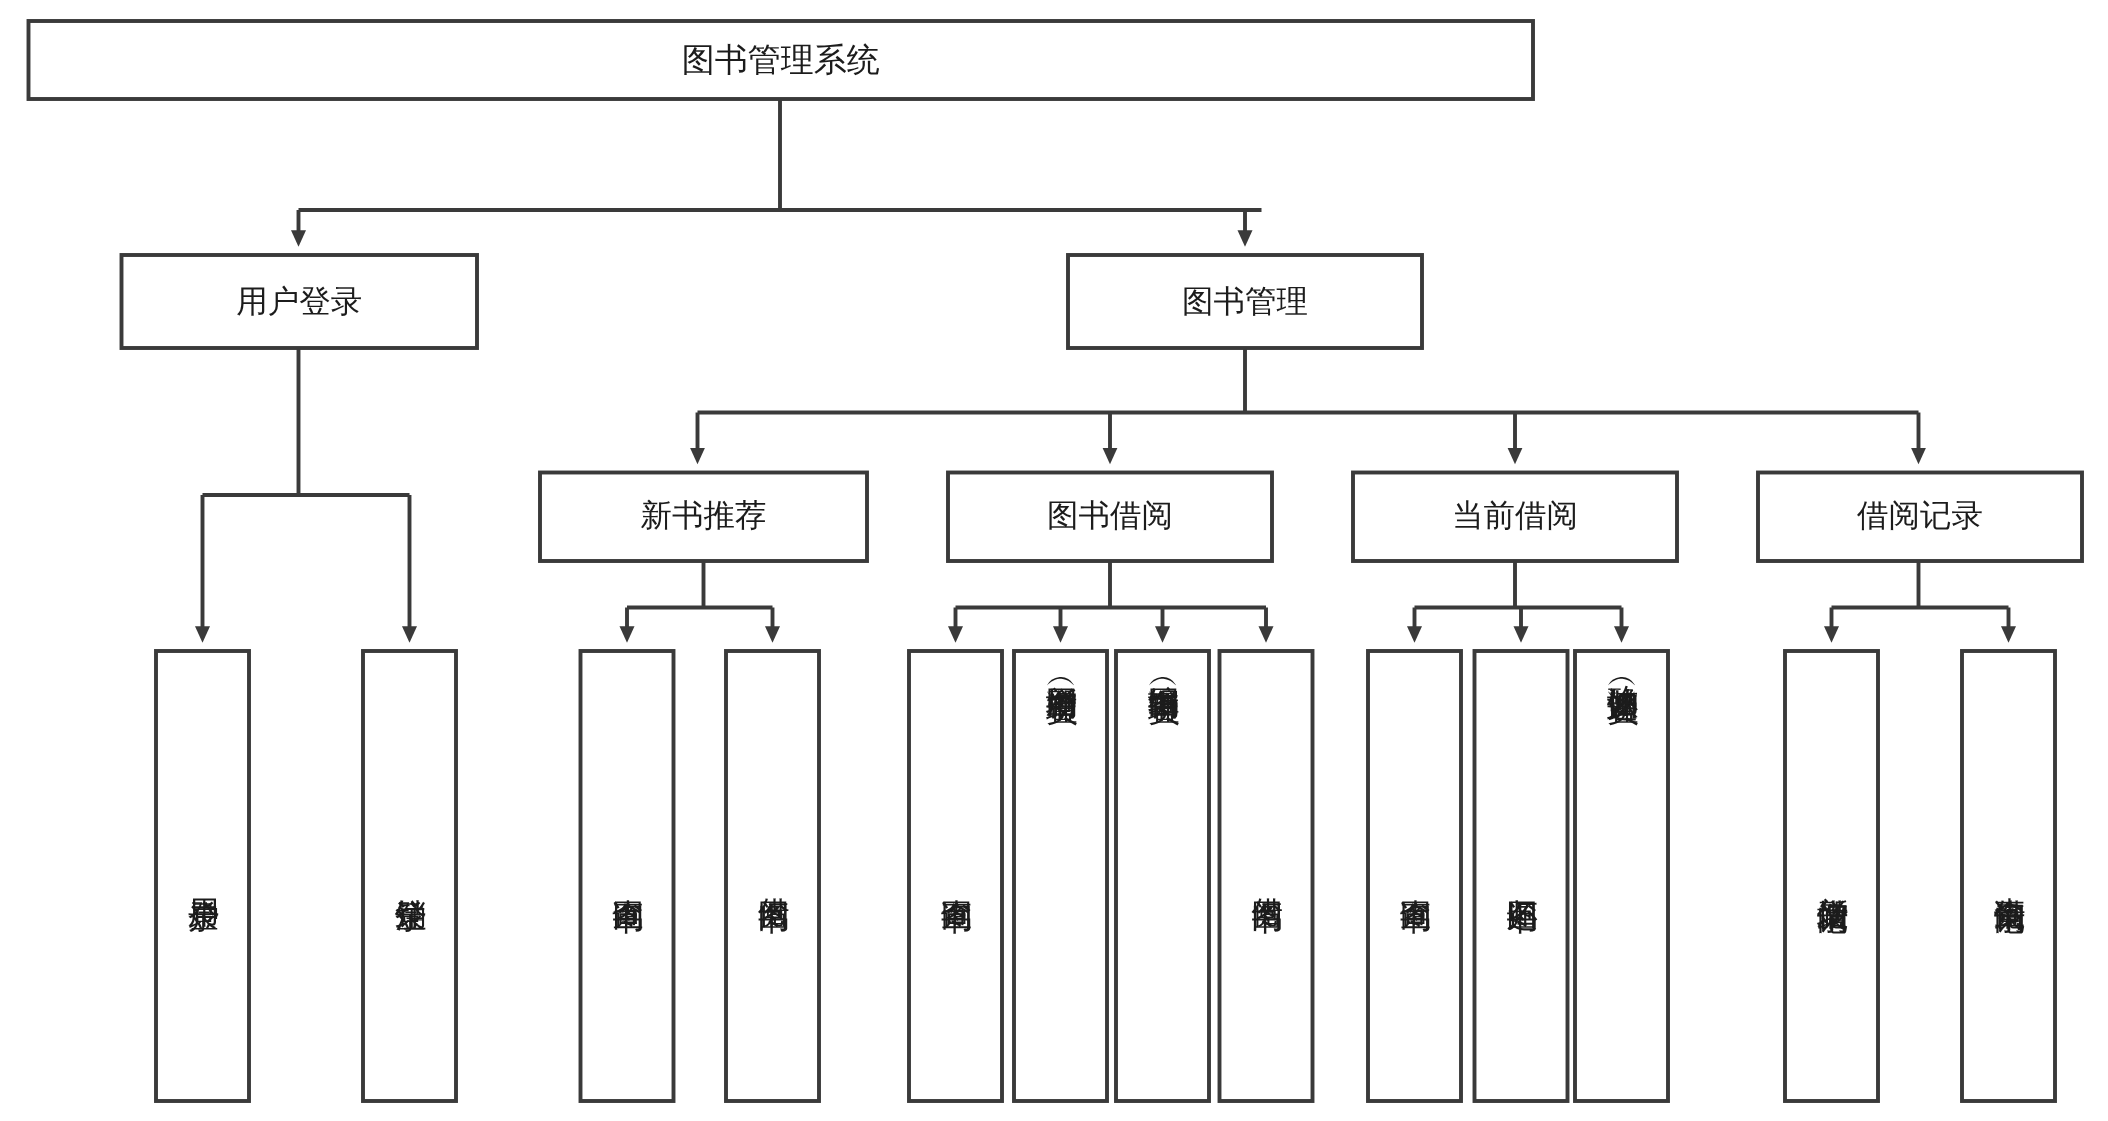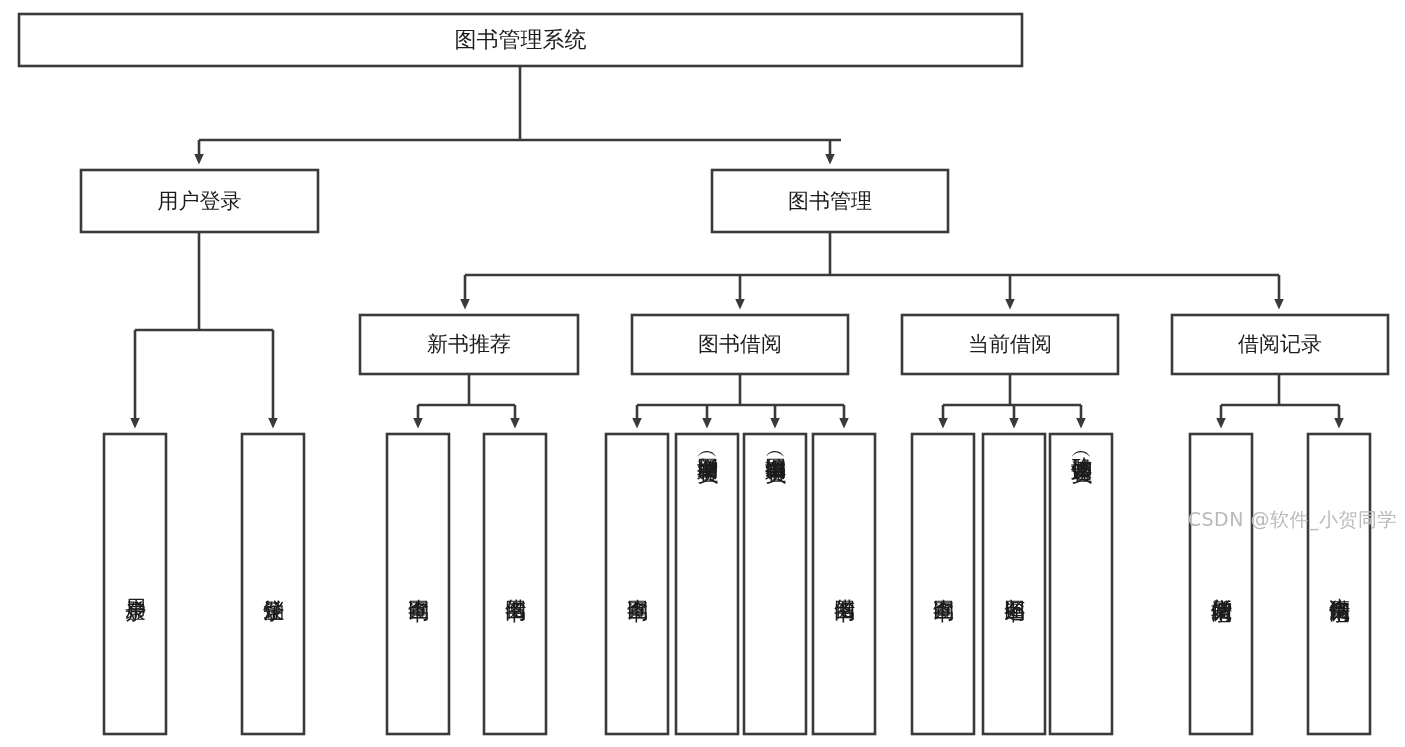--- a/index.html
+++ b/index.html
@@ -225,15 +225,14 @@
   <div class="leaf-label-wrap" style="left:1050px; top:434px; width:62px; height:300px; align-items:flex-start;">
     <span class="leaf-label" style="margin-top:6px;">确认归还（管理员）</span>
   </div>
   <div class="leaf-label-wrap" style="left:1190px; top:434px; width:62px; height:300px;">
     <span class="leaf-label">新增借阅记录</span>
   </div>
   <div class="leaf-label-wrap" style="left:1308px; top:434px; width:62px; height:300px;">
     <span class="leaf-label">查询借阅记录</span>
   </div>
 
-  <div class="watermark">CSDN @软件_小贺同学</div>
 
 </div>
 
 </body></html>

